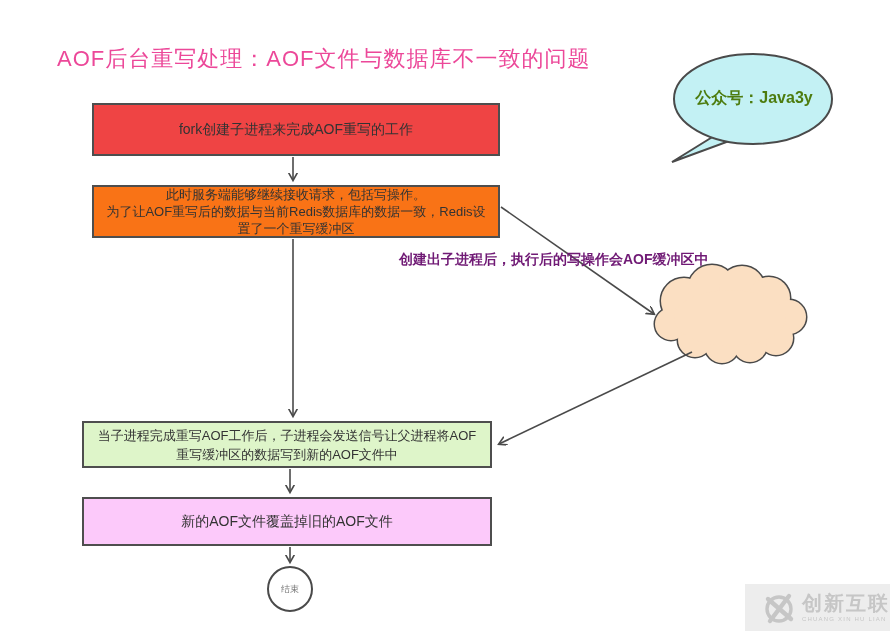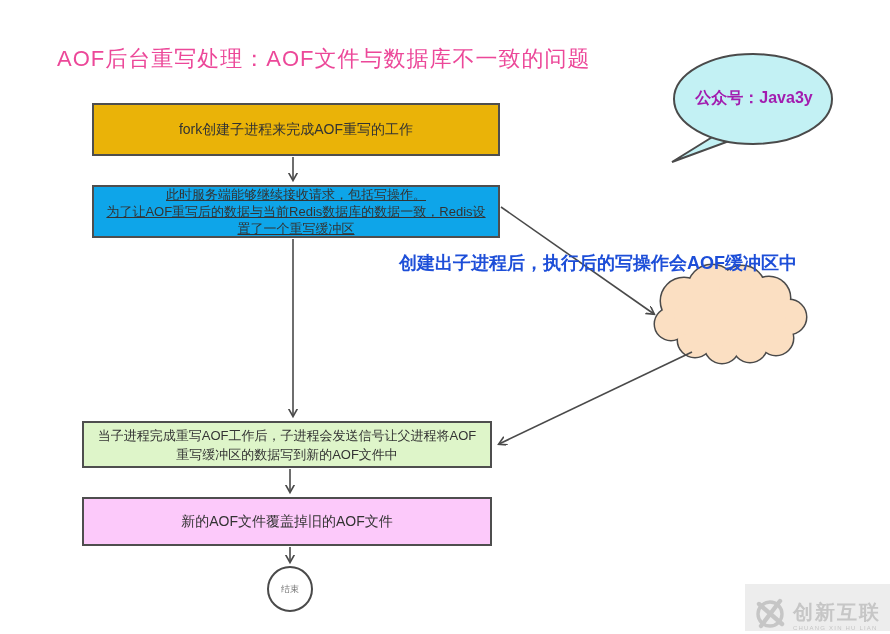--- a/index.html
+++ b/index.html
@@ -18,49 +18,49 @@
     position:absolute; box-sizing:border-box; border:2px solid #4e4e4e;
     display:flex; align-items:center; justify-content:center; text-align:center;
     color:#333; white-space:pre-line; padding:2px 8px;
   }
   .box-fork      { left:92px; top:103px; width:408px; height:53px; font-size:14px; }
   .box-buffer    { left:92px; top:185px; width:408px; height:53px; font-size:13px; line-height:17px; }
   .box-signal    { left:82px; top:421px; width:410px; height:47px; font-size:13px; line-height:19px; }
   .box-overwrite { left:82px; top:497px; width:410px; height:49px; font-size:14px; }
 
   .annotation {
-    position:absolute; font-weight:bold; font-size:18px; color:#1d4ed8; white-space:nowrap;
+    position:absolute; font-weight:bold; font-size:14px; color:#701a75; white-space:nowrap;
   }
   .annotation-1 { left:399px; top:251px; }
   .annotation-2 { left:371px; top:385px; }
 
   .cloud-label {
     position:absolute; left:660px; top:308px; width:146px; text-align:center;
     font-size:14px; color:#333;
   }
   .bubble-label {
     position:absolute; left:675px; top:88px; width:158px; text-align:center;
-    font-size:16px; font-weight:bold; color:#a21caf;
+    font-size:16px; font-weight:bold; color:#4d7c0f;
   }
   .end-label {
     position:absolute; left:268px; top:583px; width:44px; text-align:center;
     font-size:9px; color:#777;font-family:Liberation Serif, serif;
   }
 
   .connector { stroke:var(--line); stroke-width:1.6; fill:none; }
   .cloud-stroke { fill:var(--cloud-fill); stroke:var(--line); stroke-width:3; }
   .cloud-fillonly { fill:var(--cloud-fill); stroke:none; }
   .bubble-shape { fill:var(--bubble-fill); stroke:var(--line); stroke-width:2; }
   .end-shape { fill:#ffffff; stroke:var(--line); stroke-width:2; }
   #arrowhead-path { stroke:var(--line); fill:none; stroke-width:1.6; }
 
   .watermark {
     position:absolute; left:745px; top:584px; width:145px; height:47px;
-    background:var(--watermark-bg); display:flex; align-items:flex-end; gap:5px;
-    padding-left:7px; box-sizing:border-box;
+    background:var(--watermark-bg); display:flex; align-items:center; gap:5px;
+    padding-left:16px; box-sizing:border-box;
   }
   .wm-text { display:flex; flex-direction:column; line-height:1; }
   .wm-cn { font-size:20px; font-weight:bold; color:var(--watermark-fg); letter-spacing:2px; }
   .wm-en { font-size:6px; color:var(--watermark-fg); letter-spacing:1.2px; margin-top:3px; white-space:nowrap; }
 </style>
 </head>
 <body>
 
 <div id="canvas">
 
@@ -111,23 +111,23 @@
     <line class="connector" x1="290" y1="469" x2="290" y2="492" marker-end="url(#arrow)"></line>
     <line class="connector" x1="290" y1="547" x2="290" y2="562" marker-end="url(#arrow)"></line>
 
     <circle class="end-shape" cx="290" cy="589" r="22"></circle>
   </svg>
 
   <div class="page-title">AOF后台重写处理：AOF文件与数据库不一致的问题</div>
 
   <div class="bubble-label">公众号：Java3y</div>
 
-  <div class="flow-box box-fork" style="background-color: #eab308;">fork创建子进程来完成AOF重写的工作</div>
+  <div class="flow-box box-fork" style="background-color: #ef4444;">fork创建子进程来完成AOF重写的工作</div>
 
-  <div class="flow-box box-buffer" style="background-color: #0ea5e9; text-decoration: underline;">此时服务端能够继续接收请求，包括写操作。
+  <div class="flow-box box-buffer" style="background-color: #f97316;">此时服务端能够继续接收请求，包括写操作。
 为了让AOF重写后的数据与当前Redis数据库的数据一致，Redis设置了一个重写缓冲区</div>
 
   <div class="annotation annotation-1">创建出子进程后，执行后的写操作会AOF缓冲区中</div>
 
 
 
   <div class="flow-box box-overwrite" style="background-color: rgb(252, 201, 250);">新的AOF文件覆盖掉旧的AOF文件</div>
 
   <div class="flow-box box-signal" style="background-color: rgb(222, 245, 201);">当子进程完成重写AOF工作后，子进程会发送信号让父进程将AOF
 重写缓冲区的数据写到新的AOF文件中</div>

